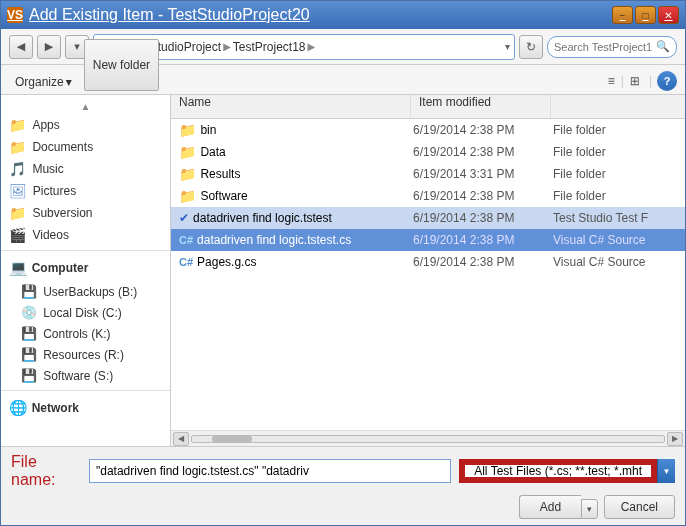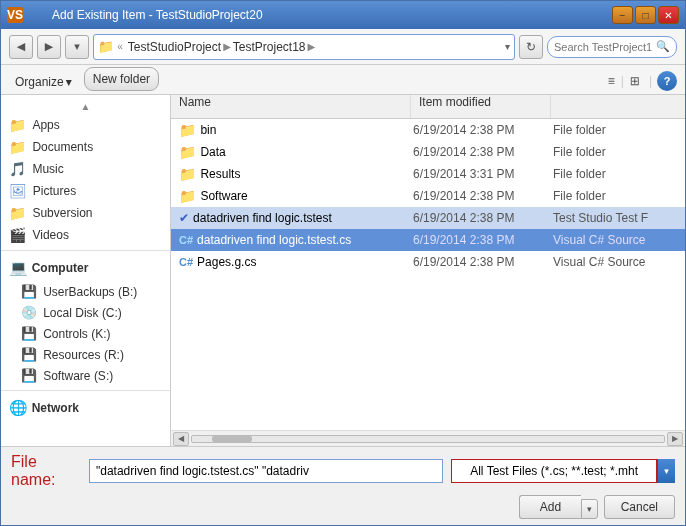--- a/index.html
+++ b/index.html
@@ -16,42 +16,42 @@
     }
     
     .title-bar {
       background: linear-gradient(to bottom, #5a8fd4, #3a6db5);
       color: white;
       display: flex;
       align-items: center;
       padding: 4px 6px;
       height: 28px;
       gap: 6px;
+      text-decoration: underline;
     }
     
     .title-bar-icon {
       width: 16px;
       height: 16px;
       background: #cc6600;
       border-radius: 2px;
       display: flex;
       align-items: center;
       justify-content: center;
       color: white;
       font-weight: bold;
       font-size: 10px;
       flex-shrink: 0;
     }
     
     .title-text {
       flex: 1;
-      font-size: 12px;
+      font-size: 16px;
       font-weight: normal;
       color: white;
-      margin-left: 23px;
     }
     
     .title-buttons {
       display: flex;
       gap: 2px;
     }
     
     .title-btn {
       width: 21px;
       height: 18px;
@@ -195,24 +195,24 @@
       border-radius: 3px;
       color: #333;
       font-size: 12px;
     }
     
     .new-folder-btn {
       display: flex;
       align-items: center;
       gap: 3px;
       cursor: pointer;
-      padding: 4px 8px;
+      padding: 18px 8px;
       background: linear-gradient(to bottom, #f8f8f8, #e0e0e0);
       border: 1px solid #aaa;
-      border-radius: 9px;
+      border-radius: 2px;
       color: #333;
       font-size: 12px;
     }
     
     .view-btns {
       margin-left: auto;
       display: flex;
       align-items: center;
       gap: 2px;
     }
@@ -443,23 +443,23 @@
       padding: 2px 6px;
       font-size: 12px;
       background: white;
       outline: none;
     }
     
     .filetype-dropdown {
       display: flex;
       align-items: center;
       background: white;
-      border: 1px solid #b91c1c;
+      border: 6px solid #b91c1c;
       height: 24px;
-      padding: 2px 18px;
+      padding: 2px 9px;
       cursor: pointer;
       gap: 4px;
       font-size: 12px;
       white-space: nowrap;
     }
     
     .dropdown-arrow-btn {
       background: linear-gradient(to bottom, #4a8ad4, #2a6ab4);
       width: 18px;
       height: 24px;

